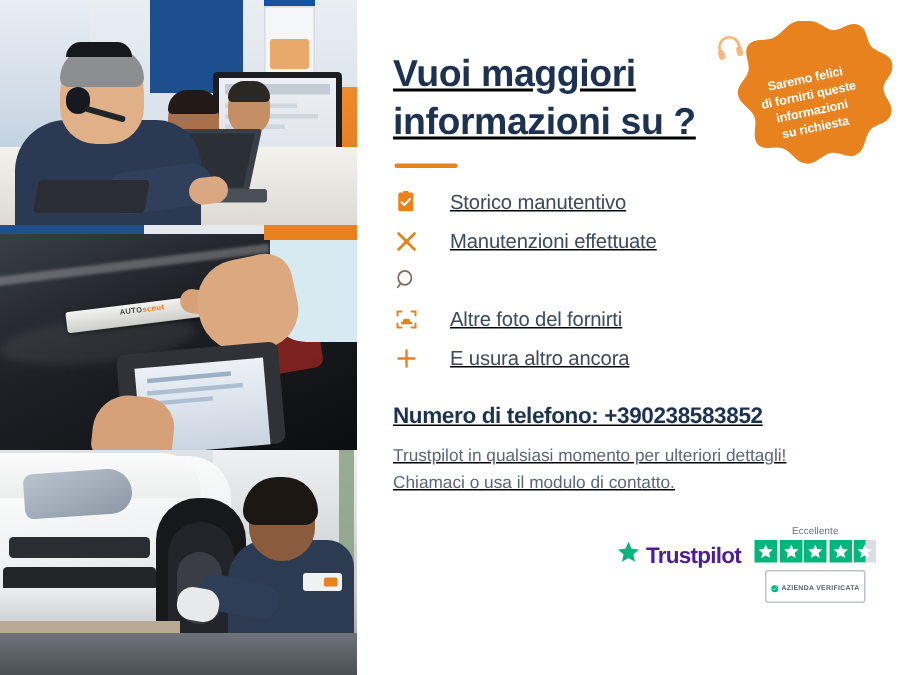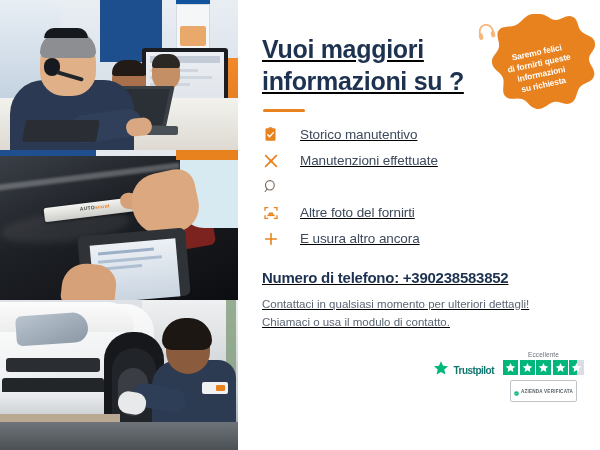--- a/index.html
+++ b/index.html
@@ -121,21 +121,21 @@
   .badge-inner { position:absolute; left:0; top:0; width:110px; height:112px;
                  display:flex; flex-direction:column; align-items:center; justify-content:center;
                  transform: rotate(-12deg); }
   .badge-icon { margin-bottom:2px; }
   .badge-txt { font-size:8.4px; line-height:1.32; font-weight:bold; color:#fff; text-align:center;
                letter-spacing:-0.1px; max-width:84px; }
 
   
   .tp { position:absolute; right:16px; bottom:26px; display:flex; align-items:flex-start; gap:9px; }
   .tp-logo { display:flex; align-items:center; gap:4px; padding-top:9px; }
-  .tp-name { font-size:10px; font-weight:bold; color:#0f766e; letter-spacing:-0.5px; }
+  .tp-name { font-size:15px; font-weight:bold; color:#4c1d95; letter-spacing:-0.5px; }
   .tp-right { display:flex; flex-direction:column; align-items:center; gap:2px; }
   .tp-label { font-size:6.5px; color:#6a7178; letter-spacing:.1px; }
   .tp-stars { display:flex; gap:1.5px; }
   .tp-star { width:15px; height:15px; background:#00b67a; display:flex; align-items:center; justify-content:center; }
   .tp-star.half { background:#dcdce6; position:relative; overflow:hidden; }
   .tp-star.half::before { content:""; position:absolute; left:0; top:0; width:50%; height:100%; background:#00b67a; }
   .tp-star svg { position:relative; z-index:2; }
   .tp-verified { margin-top:3px; display:flex; align-items:center; gap:2px;
                  border:1px solid #bfc4c9; border-radius:2px; padding:1px 3px; background:#fff; }
   .tp-vtxt { font-size:4.6px; color:#5a6169; letter-spacing:.2px; font-weight:bold; }
@@ -302,21 +302,21 @@
             </g>
           </svg>
         </span>
         <span class="li-txt">E usura altro ancora</span>
       </li>
 
     </ul>
 
     <div class="phone">Numero di telefono: +390238583852</div>
     <div class="sub">
-      <div>Contattaci in qualsiasi momento per ulteriori dettagli!</div>
+      <div>Trustpilot in qualsiasi momento per ulteriori dettagli!</div>
       <div>Chiamaci o usa il modulo di contatto.</div>
     </div>
 
     <div class="badge">
       <svg width="110" height="112" viewBox="0 0 110 112">
         <path d="M55 2
                  C62 2 66 9 72 8 C78 7 82 2 88 5 C94 8 92 16 97 20
                  C102 24 109 24 110 31 C111 38 104 41 104 47
                  C104 53 111 57 109 64 C107 71 99 70 95 75
                  C91 80 92 88 86 91 C80 94 75 89 69 90

